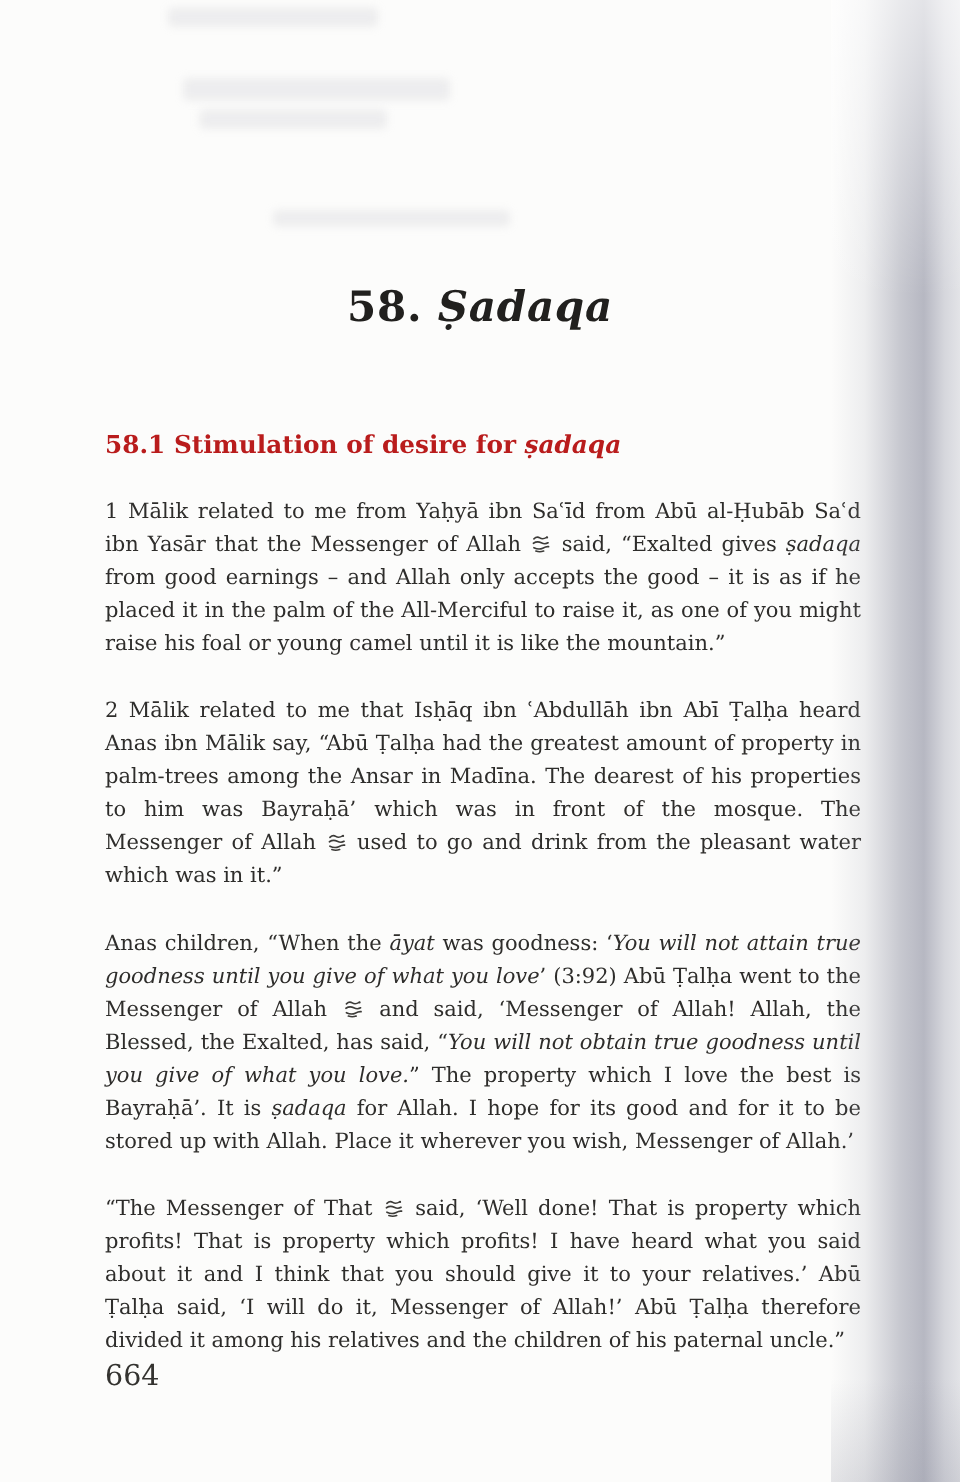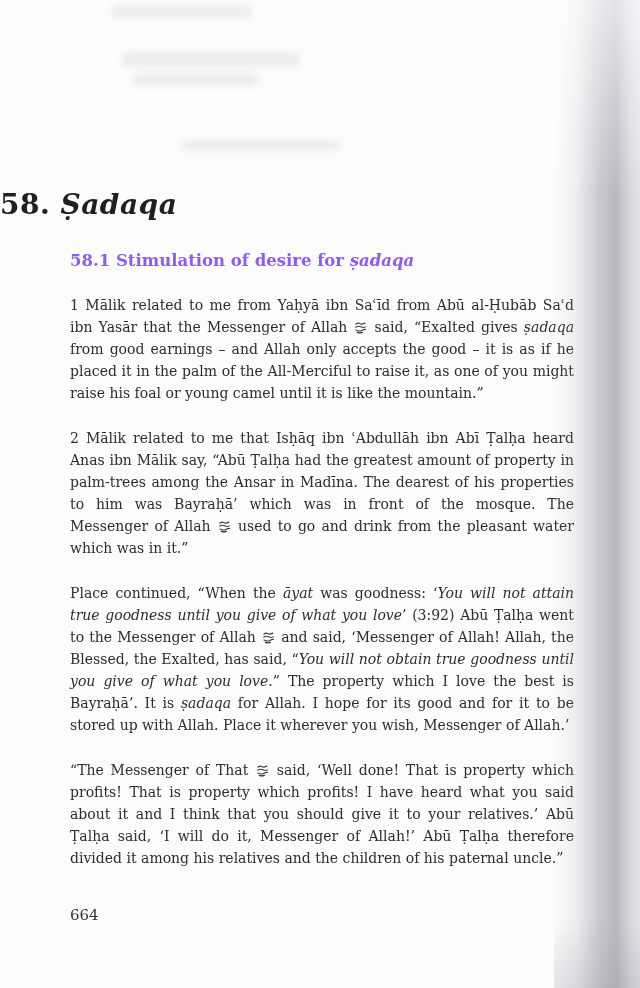--- a/index.html
+++ b/index.html
@@ -32,53 +32,53 @@
       linear-gradient(to right,
         rgba(158,160,174,0) 0%,
         rgba(158,160,174,.16) 26%,
         rgba(146,148,164,.50) 54%,
         rgba(136,138,156,.60) 72%,
         rgba(168,170,184,.46) 88%,
         rgba(192,194,204,.42) 100%);
   }
   .chapter-title{
     margin:188px 0 0;
-    text-align:left;
+    text-align:center;
     font-size:28px;
     font-weight:600;
     letter-spacing:.5px;
     line-height:1.2;
     color:#21201e;
   }
   .it{font-style:italic;}
   .section-heading{
-    margin:28px 66px 0 70px;
+    margin:64px 66px 0 70px;
     font-size:16.5px;
     font-weight:700;
     line-height:22px;
-    color:#8b5cf6;
+    color:#b91c1c;
   }
   .body-text{margin:22px 66px 0 70px;}
   .para{
     margin:0 0 23px;
     font-size:14px;
     line-height:22px;
     text-align:justify;
     color:#2e2d2b;
   }
   .pbuh{
     display:inline-block;
     vertical-align:-2px;
     margin:0 1px;
     line-height:0;
   }
   .page-number{
     position:absolute;
     left:70px;top:906px;
-    font-size:15px;
+    font-size:19px;
     color:#343330;
   }
 </style>
 </head>
 <body>
 
 <div class="page">
 
   <div class="ghost g1"></div>
   <div class="ghost g2"></div>
@@ -103,21 +103,21 @@
           </svg></span><span> said, “Exalted gives </span><span class="it">ṣadaqa</span><span> from good earnings – and Allah only accepts the good – it is as if he placed it in the palm of the All-Merciful to raise it, as one of you might raise his foal or young camel until it is like the mountain.”</span></p>
       <p class="para"><span>2 Mālik related to me that Isḥāq ibn ʿAbdullāh ibn Abī Ṭalḥa heard Anas ibn Mālik say, “Abū Ṭalḥa had the greatest amount of property in palm-trees among the Ansar in Madīna. The dearest of his properties to him was Bayraḥā’ which was in front of the mosque. The Messenger of Allah </span><span class="pbuh"><svg width="13" height="13" viewBox="0 0 20 20" aria-hidden="true">
             <g fill="none" stroke="#3c3b38" stroke-width="1.7" stroke-linecap="round">
               <path d="M3 5 q3 -3 6 -1 t7 -0.5"></path>
               <path d="M2.5 9.5 q4 -2.5 8 -0.5 t7 0"></path>
               <path d="M3 14 q5 2.5 9 0.5 t6 -1.5"></path>
               <path d="M5 17.5 q4 1.5 8 0"></path>
             </g>
             <circle cx="16.5" cy="3.5" r="1.1" fill="#3c3b38"></circle>
           </svg></span><span> used to go and drink from the pleasant water which was in it.”</span></p>
-      <p class="para"><span>Place continued, “When the </span><span class="it">āyat</span><span> was goodness: ‘</span><span class="it">You will not attain true goodness until you give of what you love</span><span>’ (3:92) Abū Ṭalḥa went to the Messenger of Allah </span><span class="pbuh"><svg width="13" height="13" viewBox="0 0 20 20" aria-hidden="true">
+      <p class="para"><span>Anas children, “When the </span><span class="it">āyat</span><span> was goodness: ‘</span><span class="it">You will not attain true goodness until you give of what you love</span><span>’ (3:92) Abū Ṭalḥa went to the Messenger of Allah </span><span class="pbuh"><svg width="13" height="13" viewBox="0 0 20 20" aria-hidden="true">
             <g fill="none" stroke="#3c3b38" stroke-width="1.7" stroke-linecap="round">
               <path d="M3 5 q3 -3 6 -1 t7 -0.5"></path>
               <path d="M2.5 9.5 q4 -2.5 8 -0.5 t7 0"></path>
               <path d="M3 14 q5 2.5 9 0.5 t6 -1.5"></path>
               <path d="M5 17.5 q4 1.5 8 0"></path>
             </g>
             <circle cx="16.5" cy="3.5" r="1.1" fill="#3c3b38"></circle>
           </svg></span><span> and said, ‘Messenger of Allah! Allah, the Blessed, the Exalted, has said, “</span><span class="it">You will not obtain true goodness until you give of what you love.</span><span>” The property which I love the best is Bayraḥā’. It is </span><span class="it">ṣadaqa</span><span> for Allah. I hope for its good and for it to be stored up with Allah. Place it wherever you wish, Messenger of Allah.’</span></p>
       <p class="para"><span>“The Messenger of That </span><span class="pbuh"><svg width="13" height="13" viewBox="0 0 20 20" aria-hidden="true">
             <g fill="none" stroke="#3c3b38" stroke-width="1.7" stroke-linecap="round">

